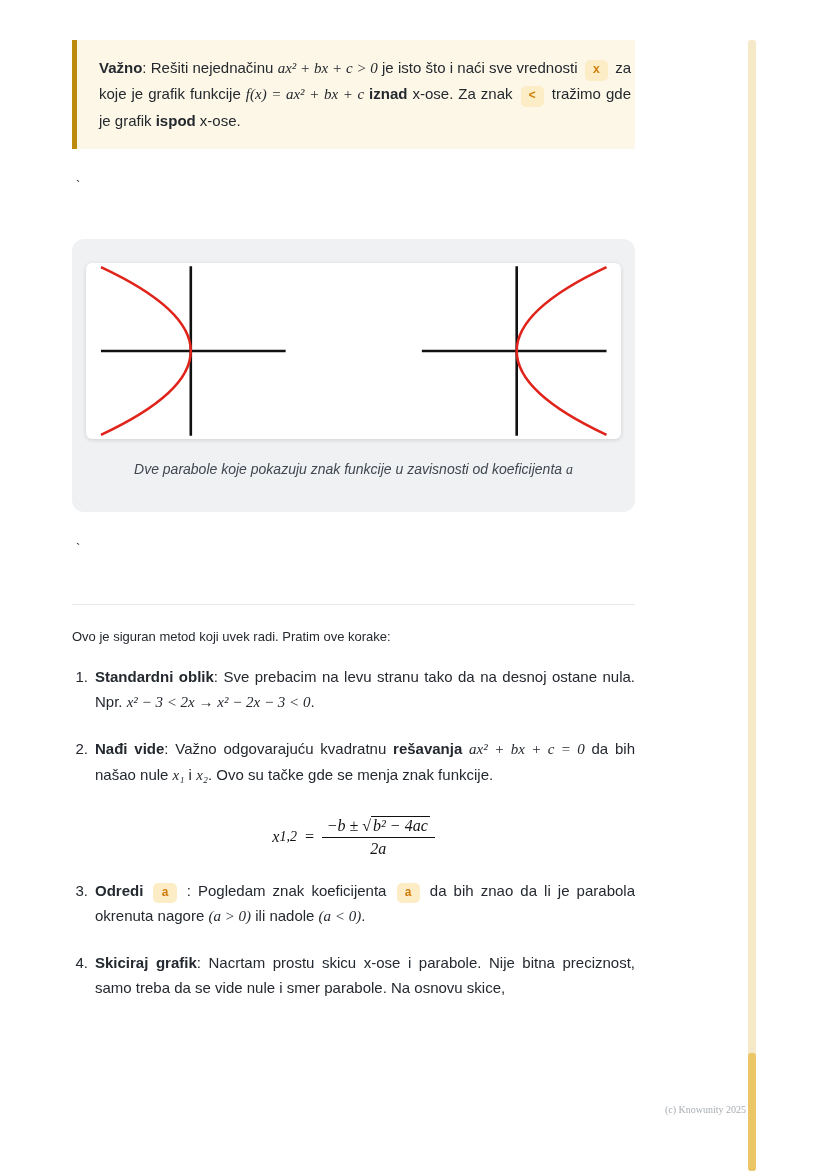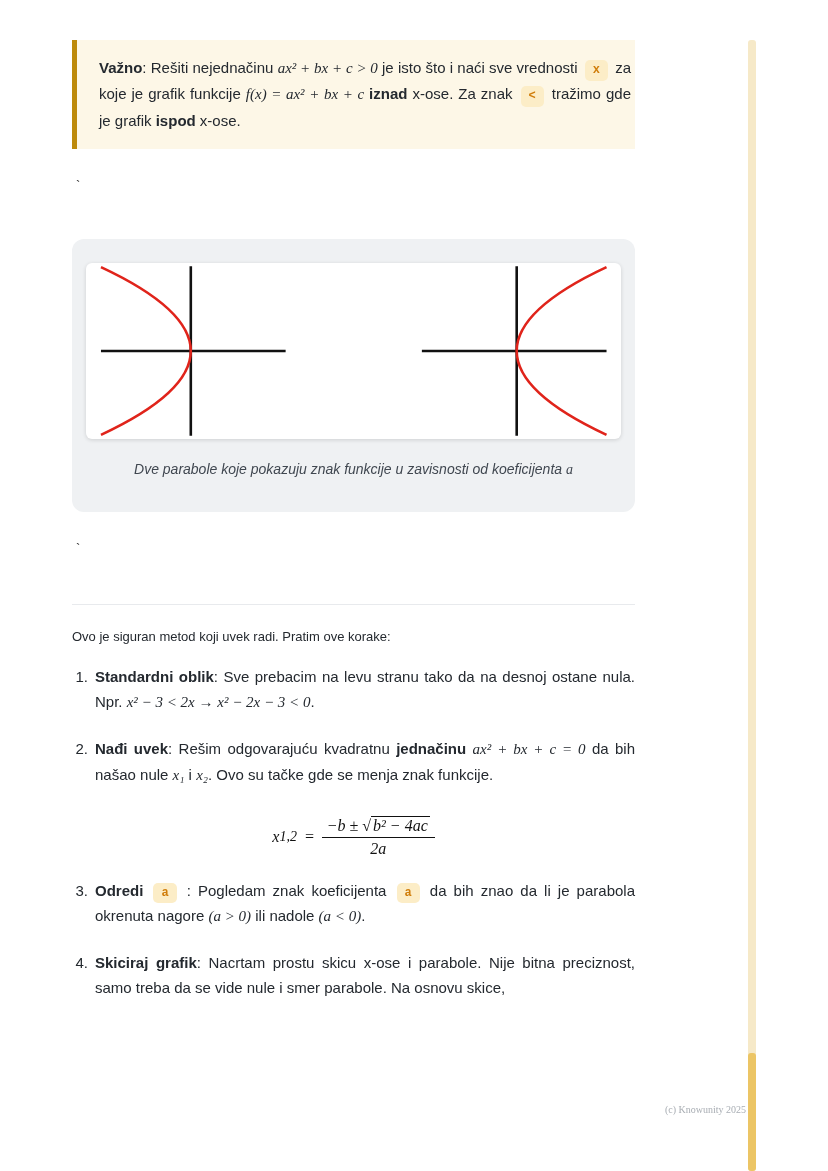--- a/index.html
+++ b/index.html
@@ -204,21 +204,21 @@
 
   <div class="steps">
 
     <div class="step">
       <span class="step-num">1.</span>
       <div class="step-body"><strong>Standardni oblik</strong><span>: Sve prebacim na levu stranu tako da na desnoj ostane nula. Npr. </span><span class="math">x² − 3 &lt; 2x → x² − 2x − 3 &lt; 0</span><span>.</span></div>
     </div>
 
     <div class="step">
       <span class="step-num">2.</span>
-      <div class="step-body"><strong>Nađi uvek</strong><span>: Rešim odgovarajuću kvadratnu </span><strong>jednačinu</strong><span> </span><span class="math">ax² + bx + c = 0</span><span> da bih našao nule </span><span class="math">x₁</span><span> i </span><span class="math">x₂</span><span>. Ovo su tačke gde se menja znak funkcije.</span></div>
+      <div class="step-body"><strong>Nađi vide</strong><span>: Važno odgovarajuću kvadratnu </span><strong>rešavanja</strong><span> </span><span class="math">ax² + bx + c = 0</span><span> da bih našao nule </span><span class="math">x₁</span><span> i </span><span class="math">x₂</span><span>. Ovo su tačke gde se menja znak funkcije.</span></div>
     </div>
 
     <div class="formula">
       <span class="math">x</span>
         <sub>1,2</sub>
         <span class="f-eq">=</span>
       <span class="frac">
         <span class="frac-num"><span class="math">−b ± </span><span class="sqrt-sign">√</span><span class="radicand math">b² − 4ac</span></span>
         <span class="frac-den math">2a</span>
       </span>

